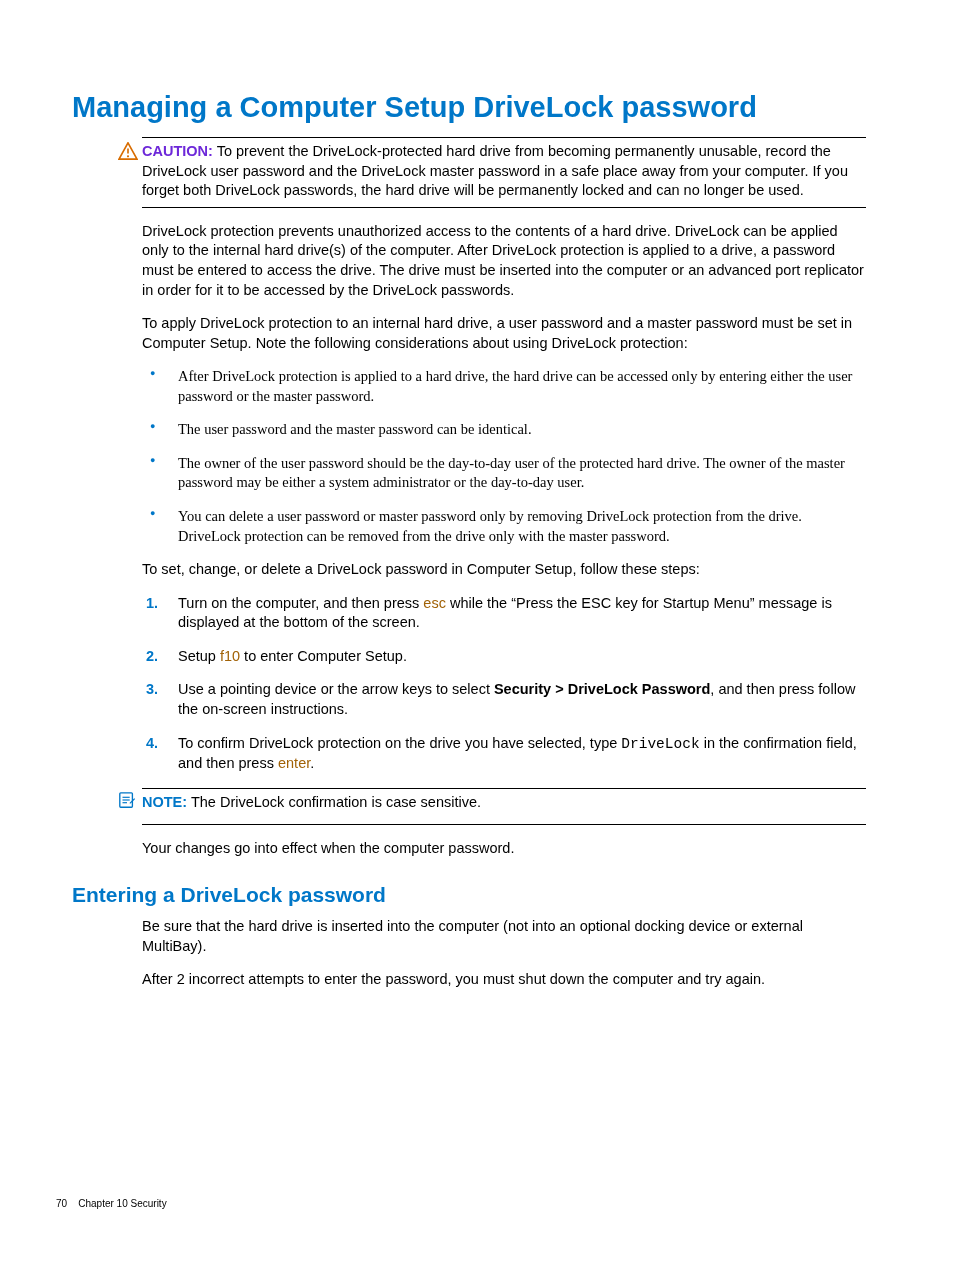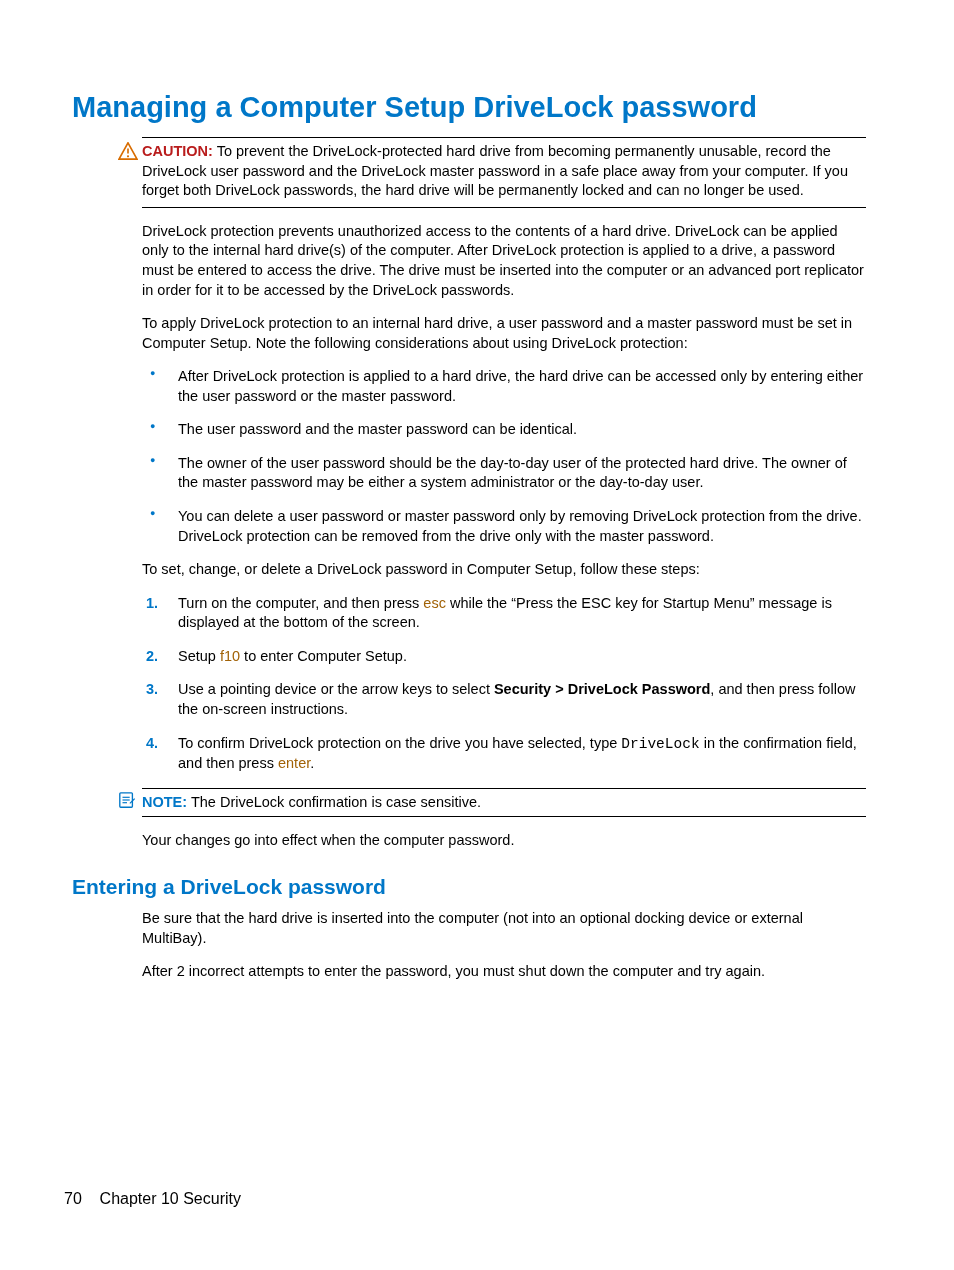--- a/index.html
+++ b/index.html
@@ -39,33 +39,34 @@
     position: relative;
     margin-bottom: 14px;
   }
   .caution-icon {
     position: absolute;
     left: -24px;
     top: 4px;
   }
   .caution-icon svg { width: 20px; height: 18px; }
   .caution-label {
-    color: #b91c1c;
+    color: #6d28d9;
     font-weight: bold;
   }
   p { margin: 0 0 14px 0; }
   ul.bullets {
     list-style: none;
     padding: 0;
     margin: 0 0 6px 0;
   }
   ul.bullets li {
     position: relative;
     padding-left: 36px;
     margin-bottom: 14px;
+    font-family: Liberation Serif, serif;
   }
   ul.bullets li::before {
     content: "●";
     color: #0077c8;
     position: absolute;
     left: 8px;
     top: 0;
     font-size: 9px;
   }
   ol.steps {
@@ -84,42 +85,42 @@
     content: counter(step) ".";
     color: #0077c8;
     font-weight: bold;
     position: absolute;
     left: 4px;
     top: 0;
   }
   .note-box {
     border-top: 1px solid #000;
     border-bottom: 1px solid #000;
-    padding: 4px 0 4px 0;
+    padding: 4px 0 12px 0;
     position: relative;
     margin-bottom: 14px;
   }
   .note-icon {
     position: absolute;
     left: -24px;
     top: 2px;
   }
   .note-icon svg { width: 18px; height: 18px; }
   .note-label {
     color: #0077c8;
     font-weight: bold;
   }
   .key { color: #a16207; }
   .mono { font-family: "Courier New", monospace; }
   b { font-weight: bold; }
   .footer {
     position: absolute;
     bottom: 60px;
-    left: 64px;
-    font-size: 16px;
+    left: 56px;
+    font-size: 10px;
   }
 </style>
 </head>
 <body>
 
 <div class="page">
 
   <h1>Managing a Computer Setup DriveLock password</h1>
 
   <div class="content">

